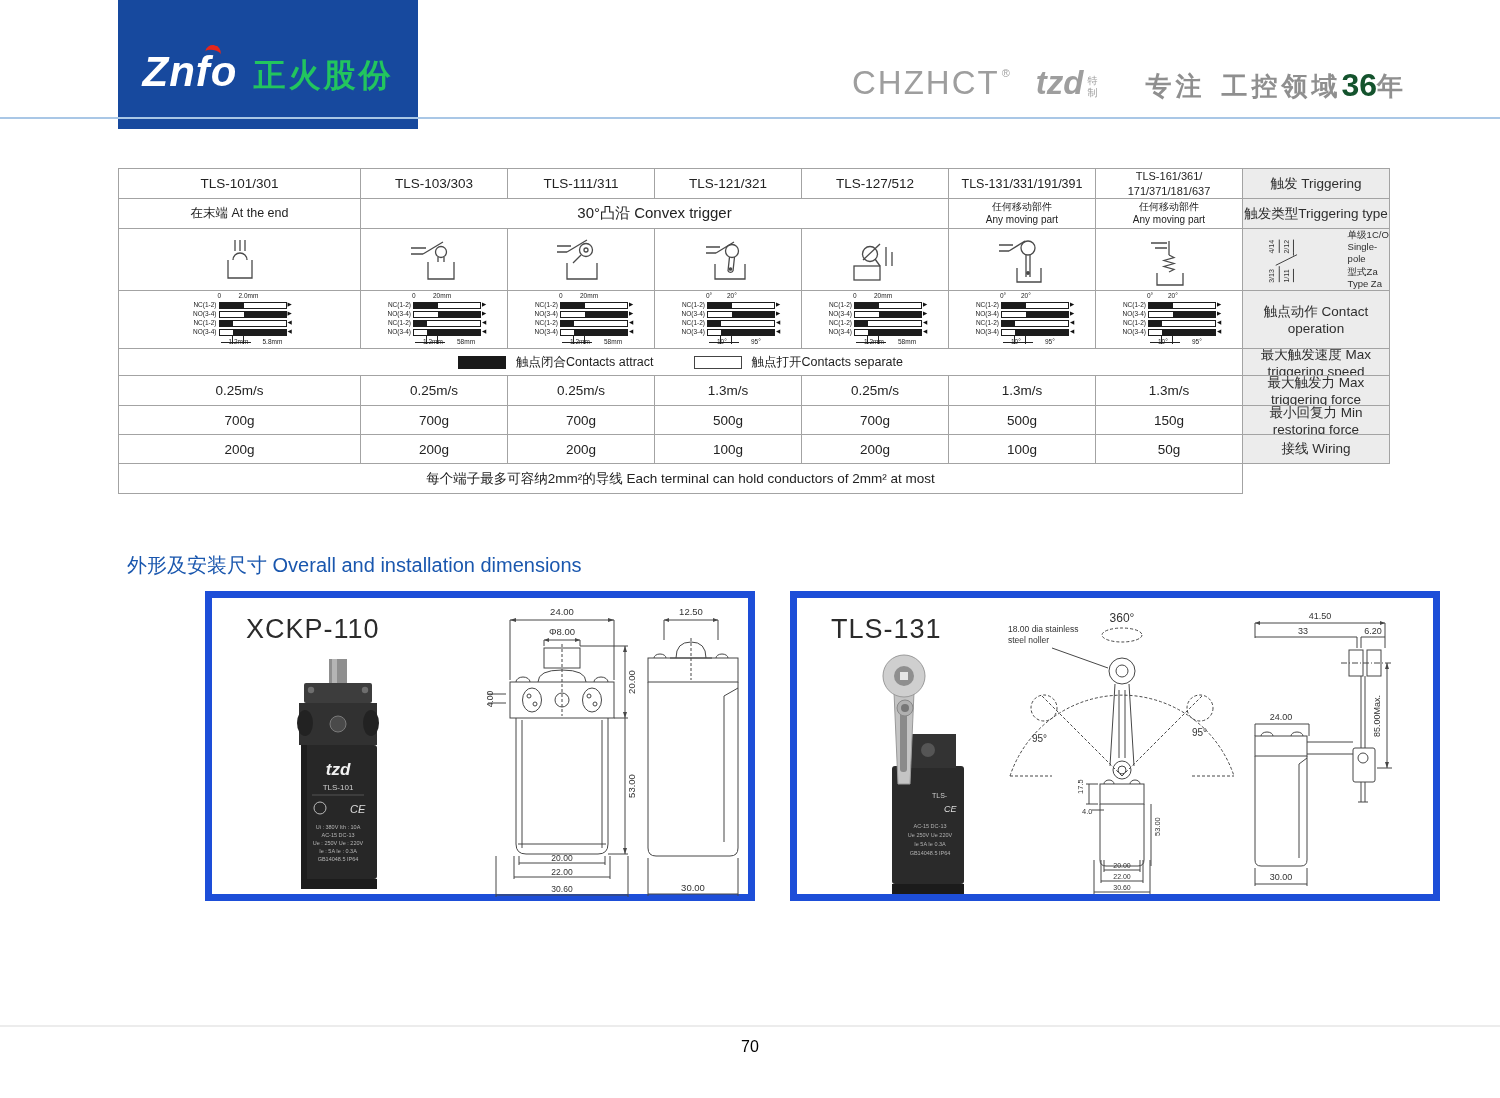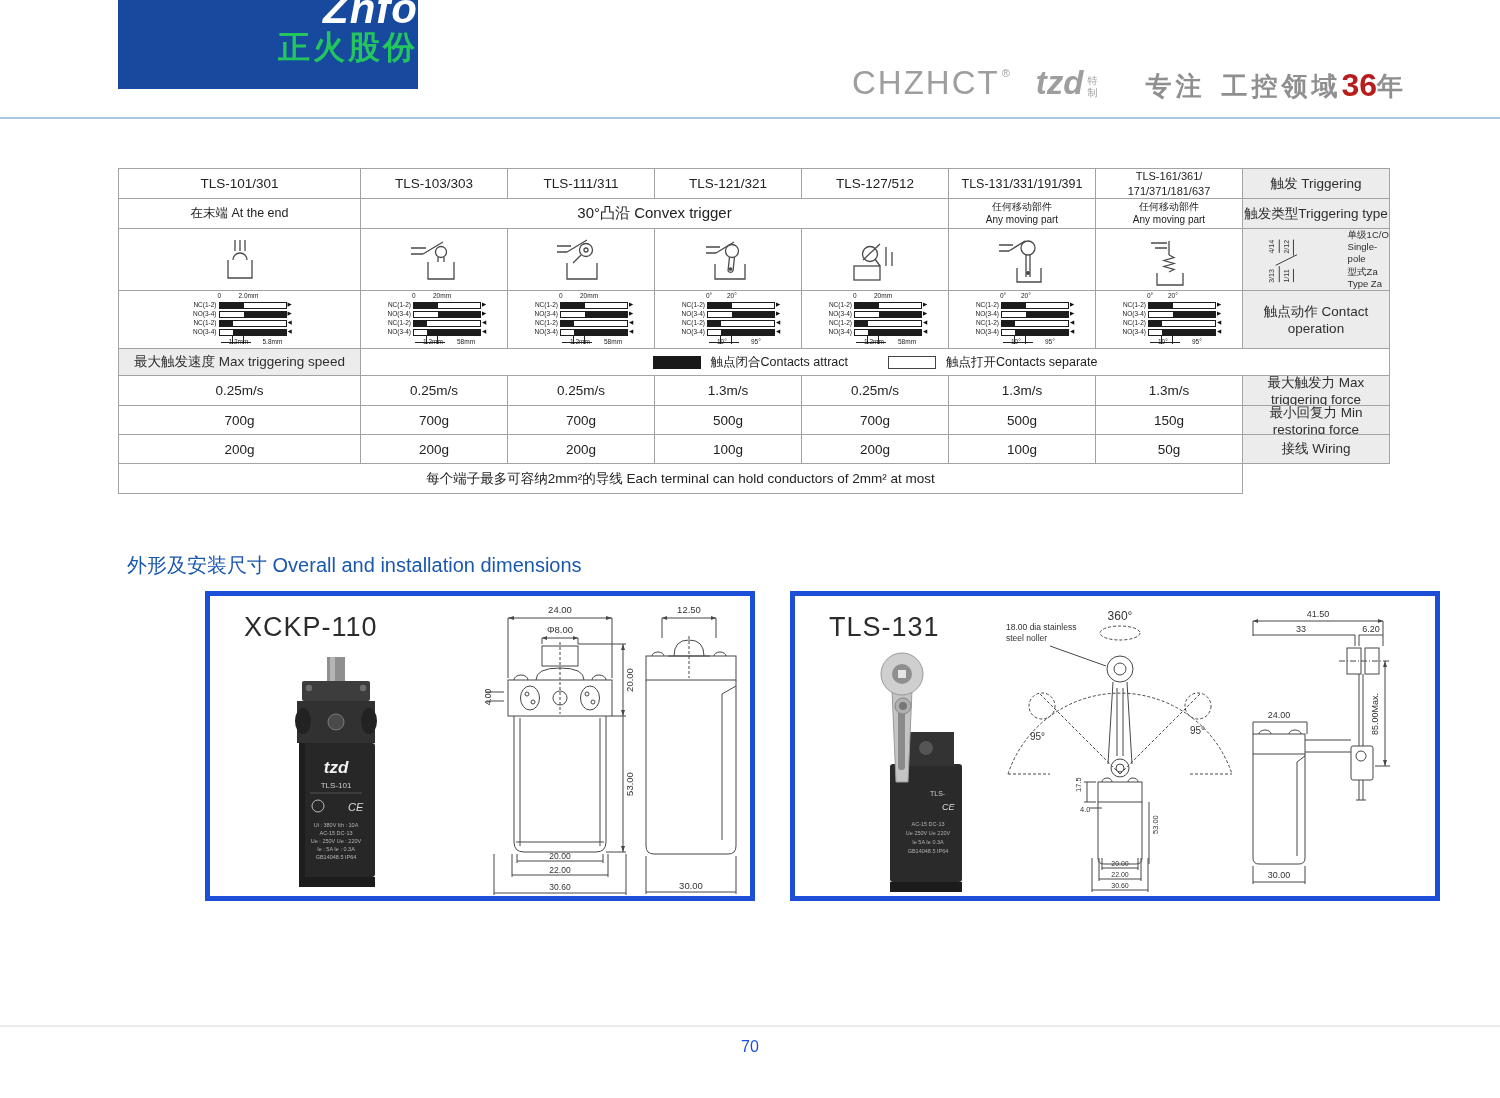--- a/index.html
+++ b/index.html
@@ -1,34 +1,34 @@
 <!DOCTYPE html>
 <html><head>
 <meta charset="utf-8">
 <style>
   html,body{margin:0;padding:0;background:#fff;}
   #page{position:relative;width:1500px;height:1098px;background:#fff;overflow:hidden;
         font-family:"Liberation Sans",sans-serif;color:#222;}
 
   
-  .logo-box{position:absolute;left:118px;top:0;width:300px;height:89px;background:#17499e;
-            display:flex;align-items:flex-end;justify-content:center;padding-bottom:36px;box-sizing:border-box;flex-direction:column;}
+  .logo-box{position:absolute;left:118px;top:0;width:300px;height:129px;background:#17499e;
+            display:flex;align-items:flex-end;justify-content:center;padding-bottom:36px;box-sizing:border-box;}
   .logo-en{font-style:italic;font-weight:bold;font-size:42px;color:#fff;letter-spacing:1px;position:relative;line-height:1;}
   .red-swoosh{position:absolute;top:-6px;left:62px;width:16px;height:10px;
               border-top:5px solid #e5261b;border-radius:9px 9px 0 0;transform:rotate(10deg);}
   .logo-cn{font-weight:bold;font-size:32px;color:#22c55e;margin-left:16px;letter-spacing:3px;line-height:1.1;}
   .header-rule{position:absolute;left:0;top:117px;width:1500px;height:2px;background:#a9c7e6;}
   .brand{position:absolute;top:66px;left:852px;display:flex;align-items:flex-end;color:#9e9e9e;}
   .brand-name{font-size:33px;font-weight:normal;letter-spacing:2px;line-height:1;}
   .brand-reg{font-size:11px;margin:0 4px 20px 2px;line-height:1;}
   .brand-tzd{font-size:33px;font-weight:bold;font-style:italic;line-height:1;margin-left:22px;}
   .brand-tz{display:flex;flex-direction:column;font-size:10px;line-height:1.15;margin:0 0 1px 4px;}
   .brand-slogan{margin-left:48px;font-size:26px;font-weight:bold;color:#8f8f8f;line-height:1;letter-spacing:4px;display:flex;align-items:flex-end;}
   .slog-gap{display:inline-block;width:16px;}
-  .brand-years{font-size:32px;font-weight:800;color:#b91c1c;line-height:.85;letter-spacing:0;}
+  .brand-years{font-size:32px;font-weight:800;color:#14532d;line-height:.85;letter-spacing:0;}
 
   
   .spec-table{position:absolute;left:118px;top:168px;display:grid;
               grid-template-columns:242px repeat(7,147px);
               grid-template-rows:30px 30px 62px 58px 27px 30px 29px 29px 30px;
               border-top:1px solid #a3a3a3;border-left:1px solid #a3a3a3;font-size:13.5px;}
   .cell{border-right:1px solid #a3a3a3;border-bottom:1px solid #a3a3a3;display:flex;align-items:center;
         justify-content:center;text-align:center;background:#fff;overflow:hidden;box-sizing:border-box;}
   .lab{background:#ececec;color:#2e2e2e;}
   .sp4{grid-column:span 4;}
@@ -61,30 +61,30 @@
   .tk1{left:13px;}
   .tk2{left:24px;}
   .cbot::before{content:"";position:absolute;left:2px;width:30px;top:5px;height:1px;background:#222;}
 
   .legend{display:flex;align-items:center;gap:10px;font-size:12.5px;}
   .swatch-b{width:48px;height:13px;background:#191919;}
   .swatch-w{width:48px;height:13px;background:#fff;border:1px solid #444;box-sizing:border-box;margin-left:30px;}
 
   
   .sec-head{position:absolute;left:127px;top:552px;font-size:20px;color:#1a57ae;}
-  .dim-box{position:absolute;border:5px solid #1d4ed8;background:#fff;box-sizing:border-box;}
+  .dim-box{position:absolute;border:7px solid #1d4ed8;background:#fff;box-sizing:border-box;}
   #box1{left:205px;top:591px;width:550px;height:310px;}
   #box2{left:790px;top:591px;width:650px;height:310px;}
   .dim-title{position:absolute;left:34px;top:16px;font-size:27px;color:#2b2b2b;letter-spacing:1px;}
   .abs{position:absolute;}
   svg text{font-family:"Liberation Sans",sans-serif;}
 
   
   .footer-rule{position:absolute;left:0;top:1025px;width:1500px;height:2px;background:#ececec;}
-  .page-num{position:absolute;left:0;top:1038px;width:1500px;text-align:center;font-size:16px;color:#1d4ed8;}
+  .page-num{position:absolute;left:0;top:1038px;width:1500px;text-align:center;font-size:16px;color:#000000;}
 </style>
 </head>
 <body>
 
 <div id="page">
 
   <div class="logo-box">
     <span class="logo-en">Znfo<span class="red-swoosh"></span></span>
     <span class="logo-cn">正火股份</span>
   </div>
@@ -444,30 +444,30 @@
         <div class="cbot">
             <span class="cb0">10°</span>
             <span class="cb1">95°</span>
             <span class="tick tk1"></span>
             <span class="tick tk2"></span>
           </div>
       </div>
     </div>
 
     <div class="cell lab">触点动作 Contact operation</div>
-    <div class="cell lab">最大触发速度 Max triggering speed</div>
-
     <div class="cell sp7">
       <div class="legend">
         <span class="swatch-b"></span>
         <span>触点闭合Contacts attract</span>
         <span class="swatch-w"></span>
         <span>触点打开Contacts separate</span>
       </div>
     </div>
+
+    <div class="cell lab">最大触发速度 Max triggering speed</div>
     <div class="cell">0.25m/s</div>
     <div class="cell">0.25m/s</div>
     <div class="cell">0.25m/s</div>
     <div class="cell">1.3m/s</div>
     <div class="cell">0.25m/s</div>
     <div class="cell">1.3m/s</div>
     <div class="cell">1.3m/s</div>
 
     <div class="cell lab">最大触发力 Max triggering force</div>
     <div class="cell">700g</div>

